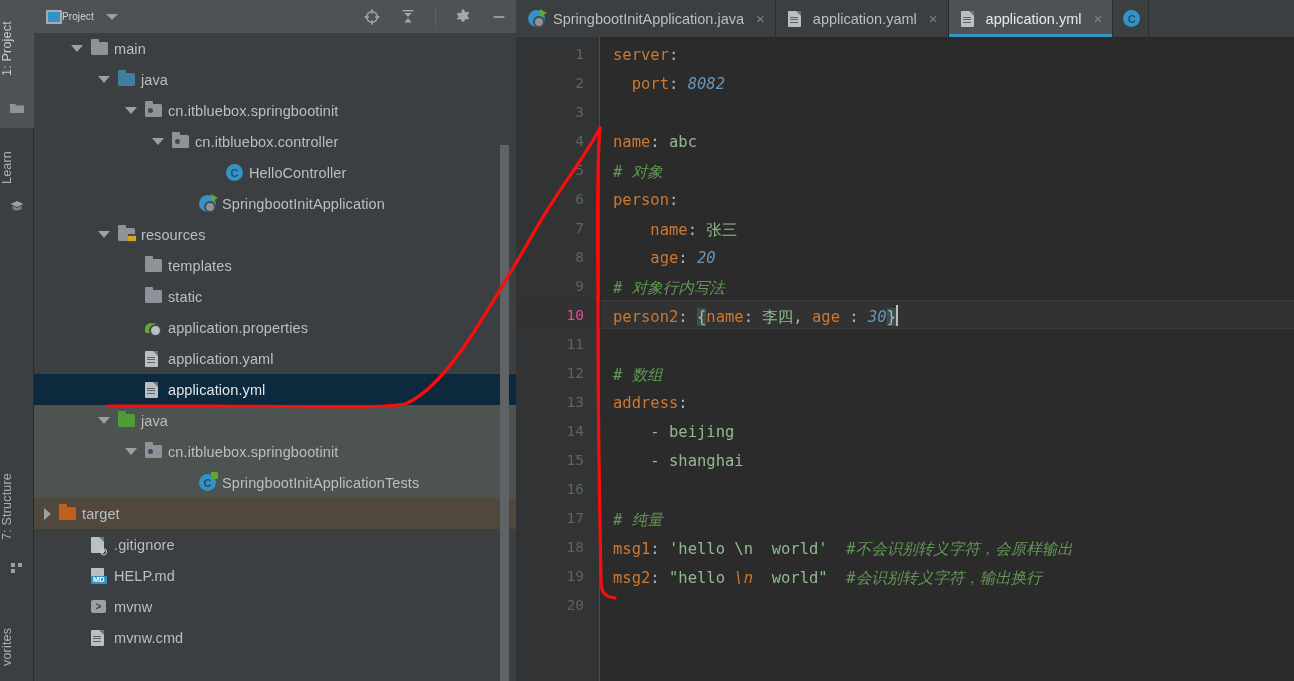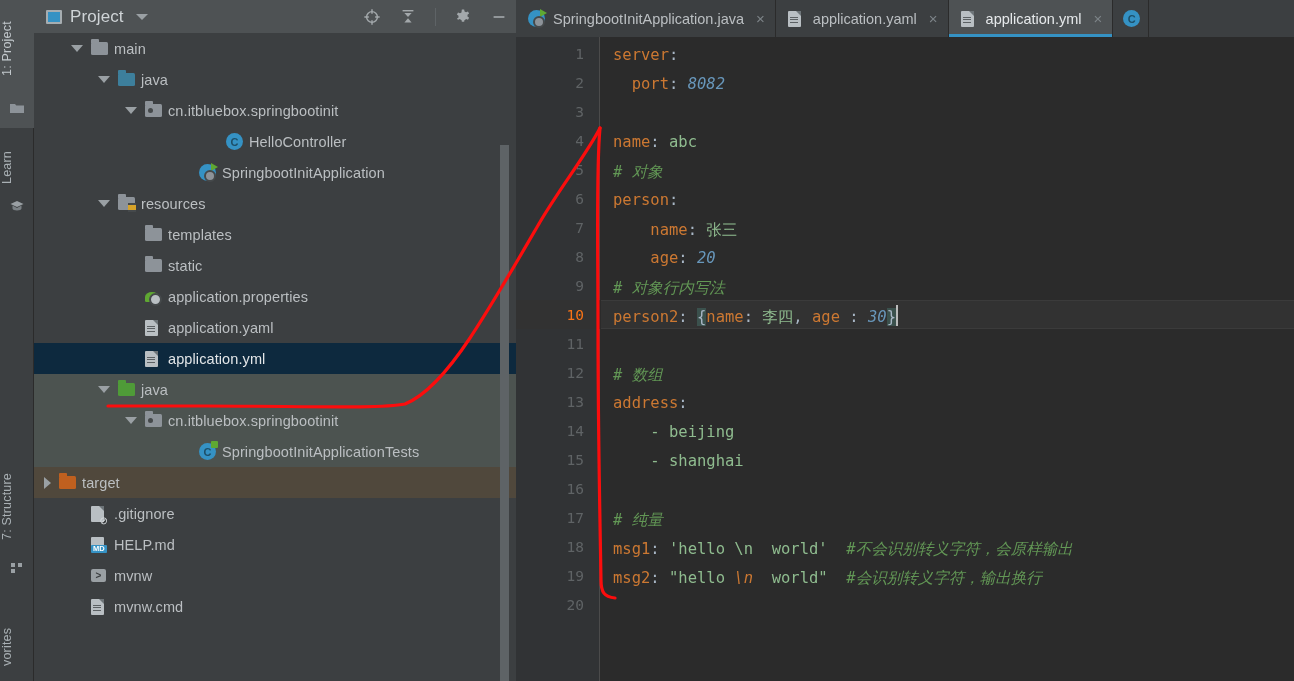--- a/index.html
+++ b/index.html
@@ -32,21 +32,21 @@
   
   .proj-panel {
     position:absolute; left:34px; top:0; width:482px; height:681px;
     background:#3c3f41; overflow:hidden;
   }
   .proj-header {
     position:relative; height:33px; background:#4e5254;
     display:flex; align-items:center; padding-left:12px;
   }
   .proj-header .title {
-    color:#cfd4d7; font-size:17px; margin-left:8px; letter-spacing:.1px;
+    color:#cfd4d7; font-size:10px; margin-left:0; letter-spacing:.1px;
   }
   .sq-icon {
     width:16px; height:14px; border:2px solid #a6adb1; background:#3592c4;
     border-radius:1px; flex:0 0 auto;
   }
   .caret-down {
     width:0;height:0;border-left:6px solid transparent;border-right:6px solid transparent;
     border-top:6px solid #9aa0a4; margin-left:12px; flex:0 0 auto;
   }
   .hdr-tools { position:absolute; right:8px; top:0; height:33px; display:flex; align-items:center; gap:18px;}
@@ -136,21 +136,21 @@
     border-right:1px solid #2b2b2b; white-space:nowrap;
   }
   .tab.active { background:#4e5254; color:#e6e9eb; }
   .tab.active:after { content:""; position:absolute; left:0; right:0; bottom:0; height:3px; background:#3592c4; }
   .tab .x { color:#7d8488; font-size:15px; margin-left:4px; }
   .tab-overflow { display:flex; align-items:center; justify-content:center; width:36px; background:#3c3f41; }
 
   .gutter { position:absolute; left:0; top:37px; width:84px; height:644px; background:#313335;
       border-right:1px solid #4b4b4b; }
   .ln { position:absolute; right:15px; color:#5f6365; font-size:14.5px; font-family:"DejaVu Sans Mono", monospace; text-align:right; }
-  .ln.cur { color:#f97316; }
+  .ln.cur { color:#ec4899; }
 
   .code { position:absolute; left:85px; top:37px; width:693px; height:644px; background:#2b2b2b;
       font-family:"DejaVu Sans Mono", monospace; font-size:15.5px; }
   .cl { position:absolute; left:12px; white-space:pre; }
   .curline { position:absolute; left:0; width:693px; height:29px; background:#323232;
       border-top:1px solid #3b3b3b; border-bottom:1px solid #3b3b3b; }
   .curline-gut { position:absolute; left:0; width:84px; height:29px; background:#323232; }
 
   .k  { color:#cc7832; }            
   .v  { color:#8fbc8f; }            
@@ -250,20 +250,27 @@
             <span class="folder f-blue"></span>
           </span>
           <span class="label">java</span>
         </div>
         <div class="row" style="padding-left: 91px;">
           <span class="tri"></span>
           <span class="ic" style="margin-left:8px;display:flex;align-items:center;">
             <span class="pkg"></span>
           </span>
           <span class="label">cn.itbluebox.springbootinit</span>
+        </div>
+        <div class="row" style="padding-left: 118px;">
+          <span class="tri"></span>
+          <span class="ic" style="margin-left:8px;display:flex;align-items:center;">
+            <span class="pkg"></span>
+          </span>
+          <span class="label">cn.itbluebox.controller</span>
         </div>
         <div class="row" style="padding-left: 172px;">
           <span class="tri hidden"></span>
           <span class="ic" style="margin-left:8px;display:flex;align-items:center;">
             <span class="circ-c">C</span>
           </span>
           <span class="label">HelloController</span>
         </div>
         <div class="row" style="padding-left: 145px;">
           <span class="tri hidden"></span>

